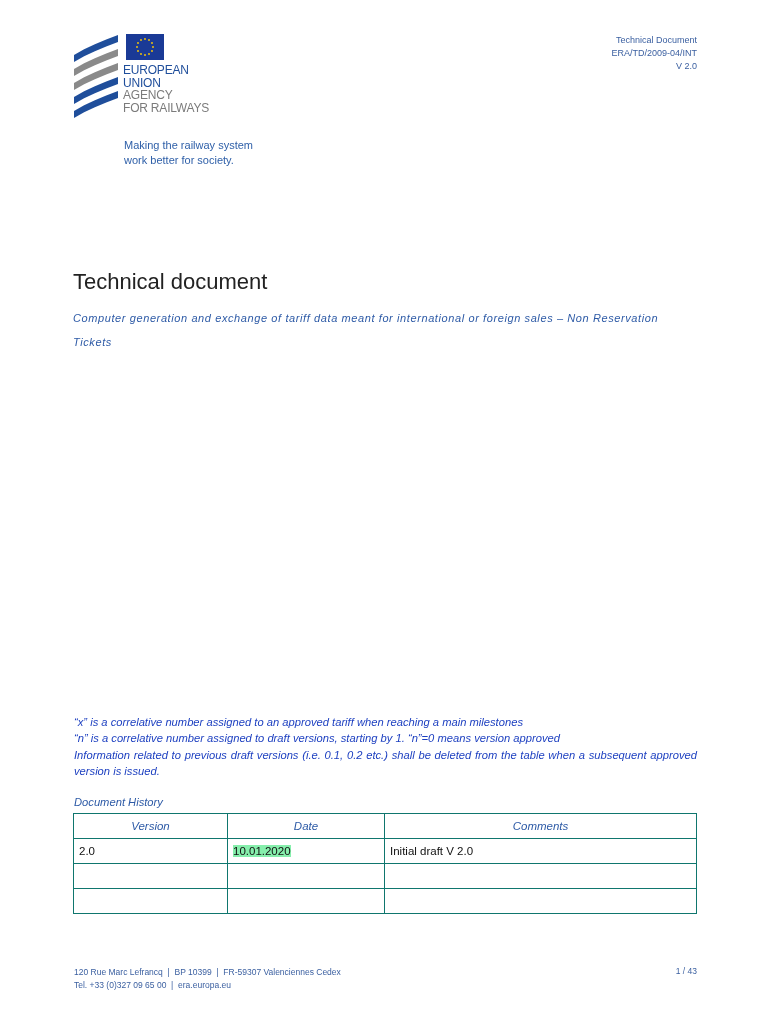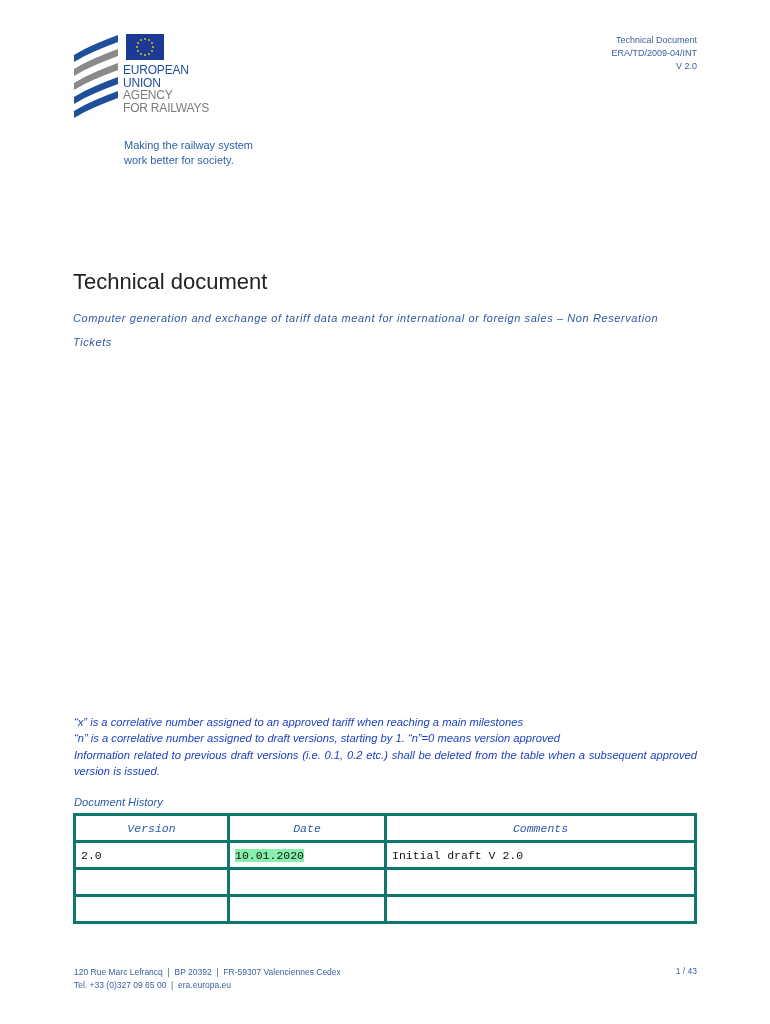--- a/index.html
+++ b/index.html
@@ -12,21 +12,21 @@
   .logo-text .grey { color:#7b7b7b; }
   .tagline { position:absolute; left:124px; top:138px; font-size:11px; line-height:15px; color:#2e5fa8; }
   .header-right { position:absolute; right:73px; top:34px; text-align:right; font-size:9px; line-height:13px; color:#3a5fa0; }
   .doc-title { position:absolute; left:73px; top:269px; font-size:22px; color:#222; }
   .doc-subtitle { position:absolute; left:73px; top:306px; width:620px; font-size:11px; line-height:24px; font-style:italic; color:#2d5aa6; letter-spacing:0.6px; }
   .notes { position:absolute; left:74px; top:714px; width:623px; font-size:11.2px; line-height:16.4px; font-style:italic; color:#1c3fc0; }
   .notes p { margin:0; }
   .notes .justify { text-align:justify; text-align-last:left; }
   .history-label { position:absolute; left:74px; top:796px; font-size:11.2px; font-style:italic; color:#2d5aa6; }
   table.history { position:absolute; left:73px; top:813px; width:624px; border-collapse:collapse; font-size:11.5px; }
-  table.history th, table.history td { border:3px solid #0f766e; height:24px; padding:0 5px;font-family:Liberation Mono, monospace; }
+  table.history th, table.history td { border:1px solid #0f766e; height:24px; padding:0 5px; }
   table.history th { font-weight:normal; font-style:italic; color:#2d5aa6; text-align:center; }
   table.history td { color:#111; }
   .hl { background:#86efac; }
   .footer-left { position:absolute; left:74px; top:966px; font-size:8.5px; line-height:12.5px; color:#3a5fa0; }
   .footer-right { position:absolute; right:73px; top:966px; font-size:8.5px; color:#3a5fa0; }
 </style>
 </head>
 <body>
 
 <div class="logo">
@@ -111,16 +111,16 @@
     </tr>
     <tr>
       <td></td>
       <td></td>
       <td></td>
     </tr>
   </tbody>
 </table>
 
 <div class="footer-left">
-  <div style="white-space:pre">120 Rue Marc Lefrancq  |  BP 20392  |  FR-59307 Valenciennes Cedex</div>
+  <div style="white-space:pre">120 Rue Marc Lefrancq  |  BP 10399  |  FR-59307 Valenciennes Cedex</div>
   <div style="white-space:pre">Tel. +33 (0)327 09 65 00  |  era.europa.eu</div>
 </div>
 <div class="footer-right">1 / 43</div>
 
 </body></html>

